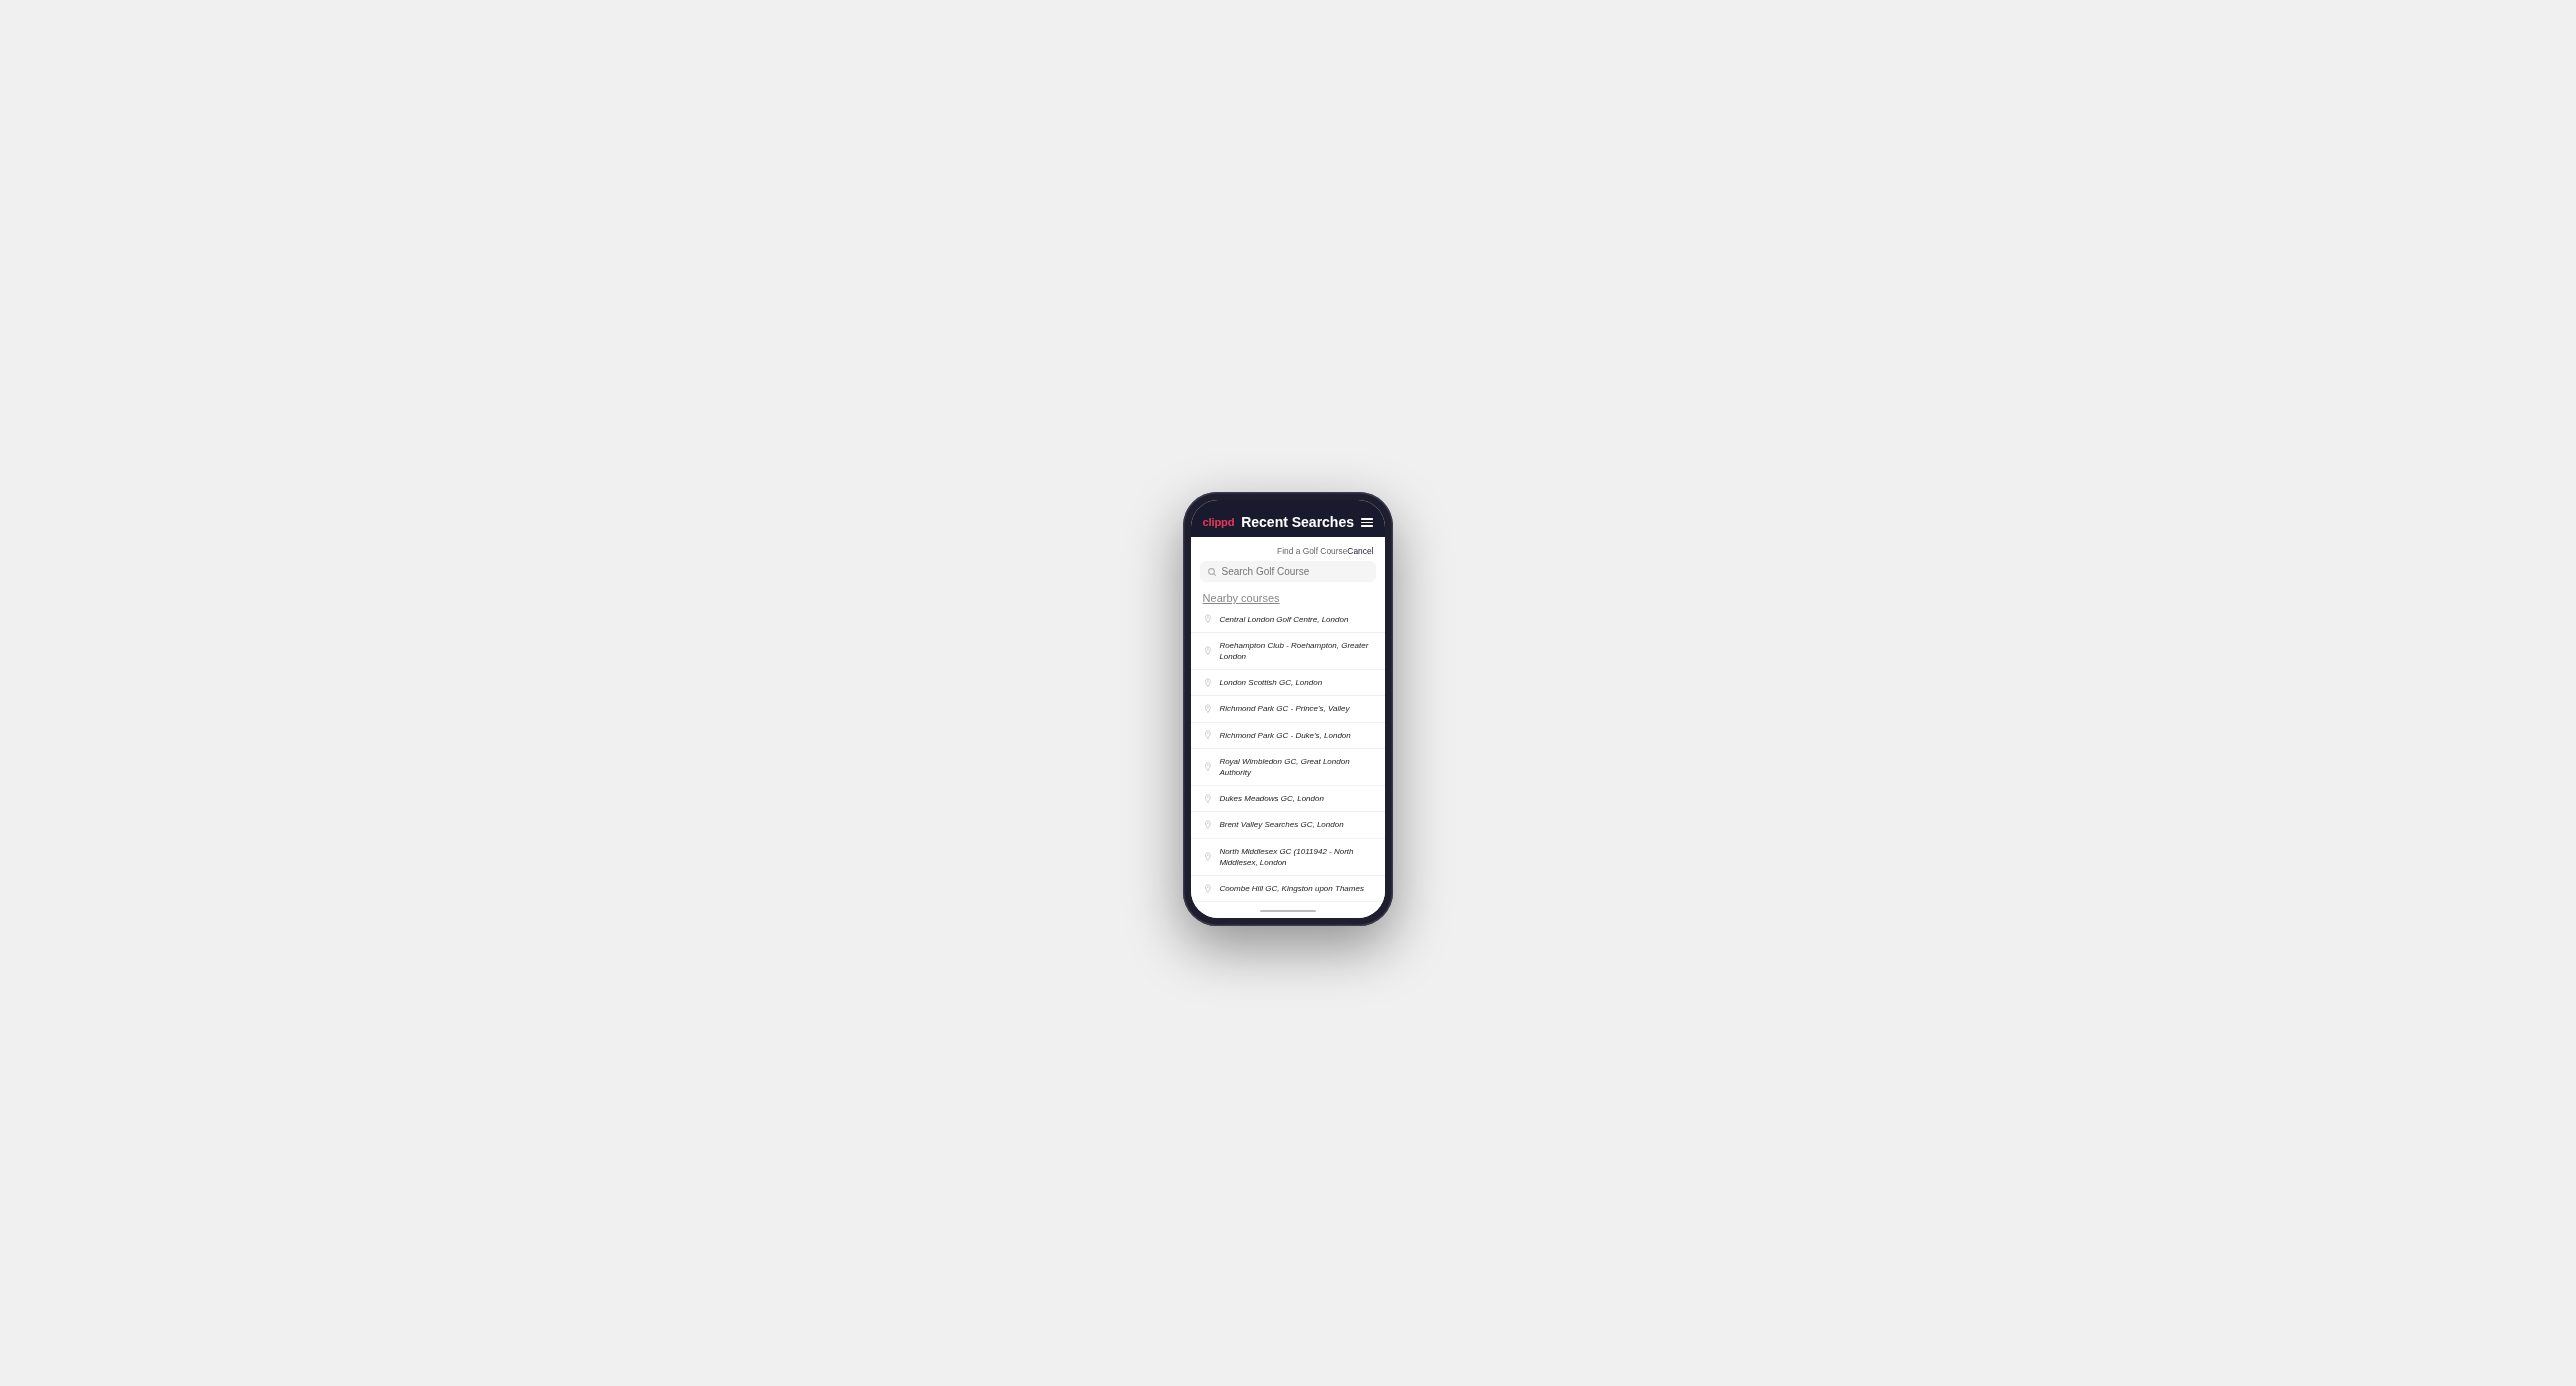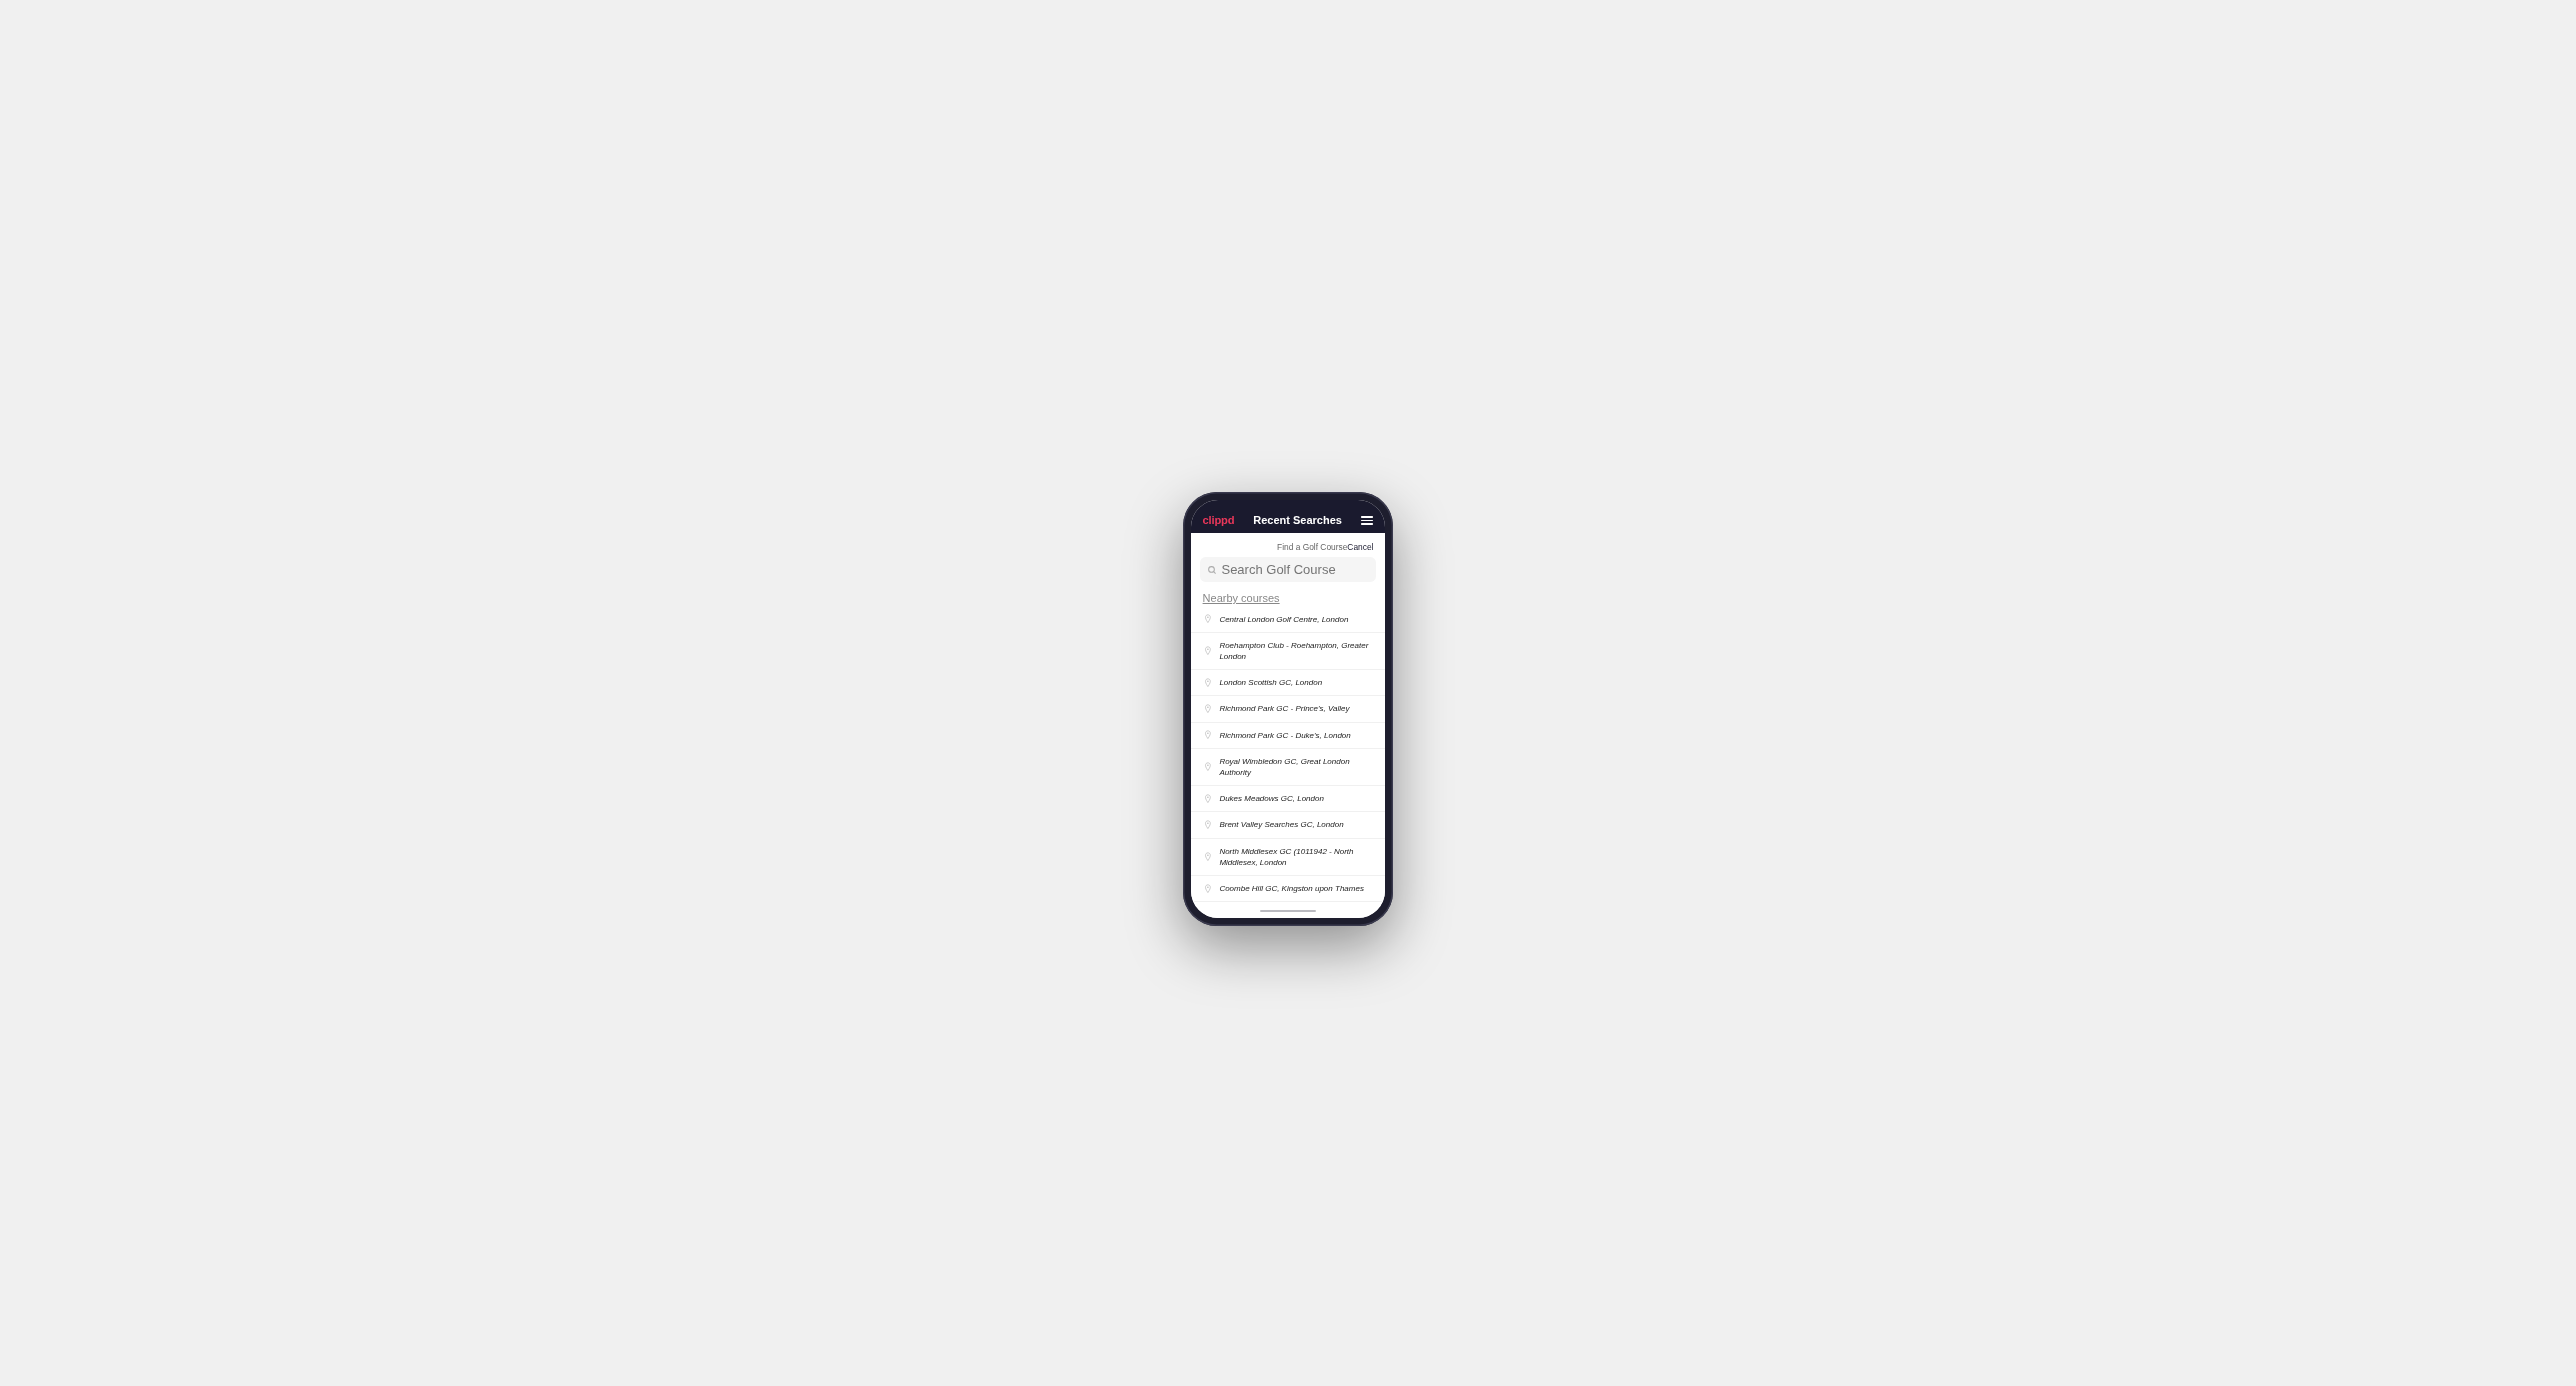--- a/index.html
+++ b/index.html
@@ -43,21 +43,21 @@
       padding: 5.6px 11.2px 7px;
       flex-shrink: 0;
     }
     .logo {
       font-size: 11.2px;
       font-weight: 700;
       color: #e8375a;
       letter-spacing: -0.2px;
     }
     .top-title {
-      font-size: 11px;
+      font-size: 14px;
       font-weight: 600;
       color: #fff;
     }
     .menu-icon {
       display: flex;
       flex-direction: column;
       gap: 2.1px;
       cursor: pointer;
     }
     .menu-icon span {
@@ -105,21 +105,21 @@
     .search-icon-svg {
       width: 9.8px;
       height: 9.8px;
       margin-right: 4.9px;
       flex-shrink: 0;
     }
     .search-input {
       flex: 1;
       border: none;
       background: transparent;
-      font-size: 13px;
+      font-size: 10px;
       color: #999;
       outline: none;
     }
     .nearby-label {
       font-size: 11px;
       color: #888;
       padding: 4.2px 11.2px 2.8px;
       flex-shrink: 0;
       text-decoration: underline;
     }

